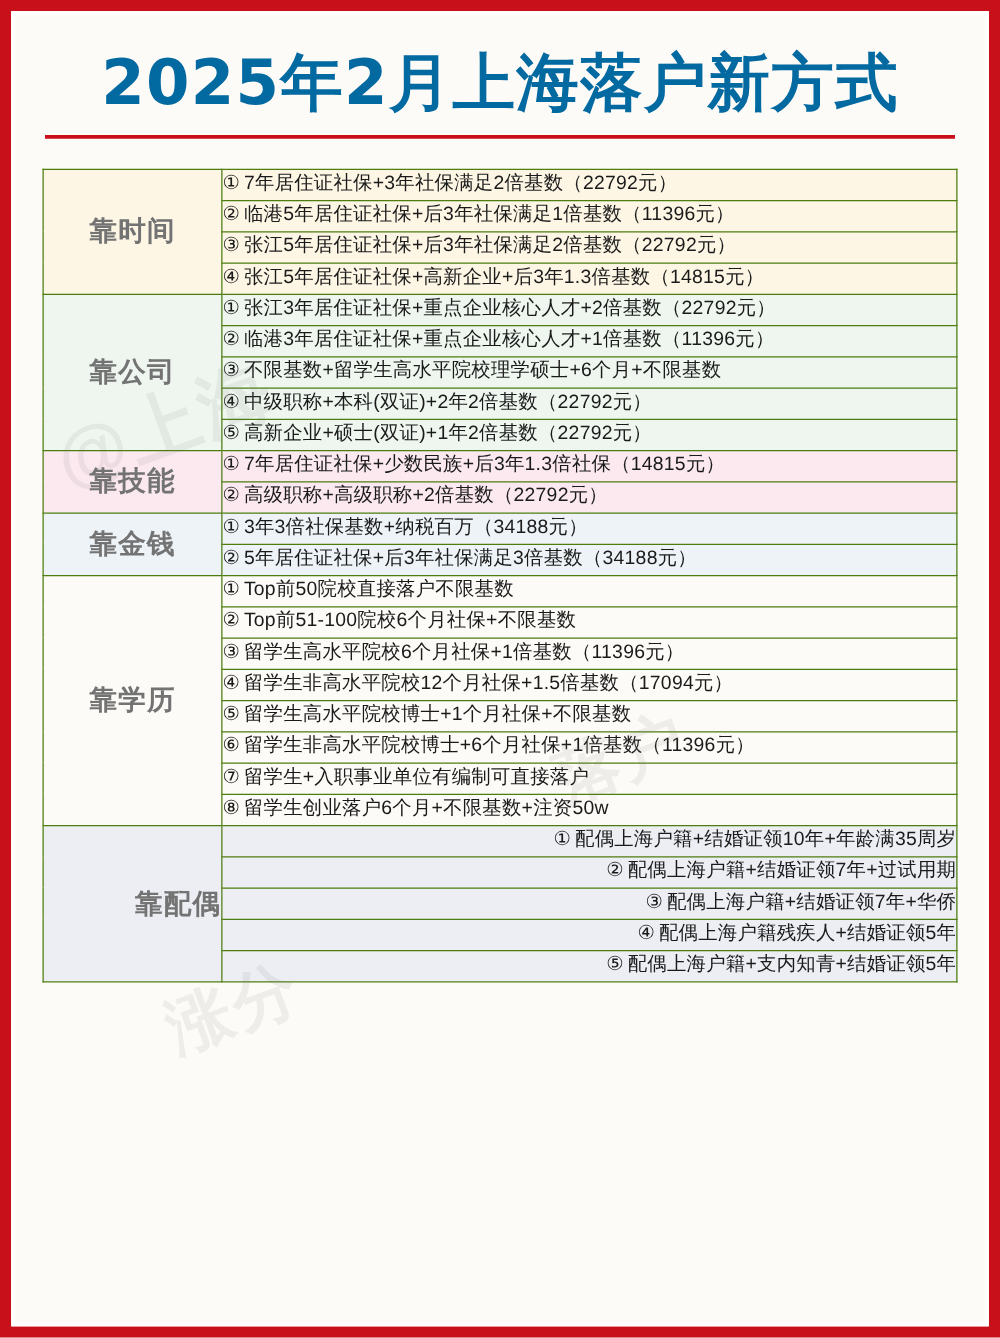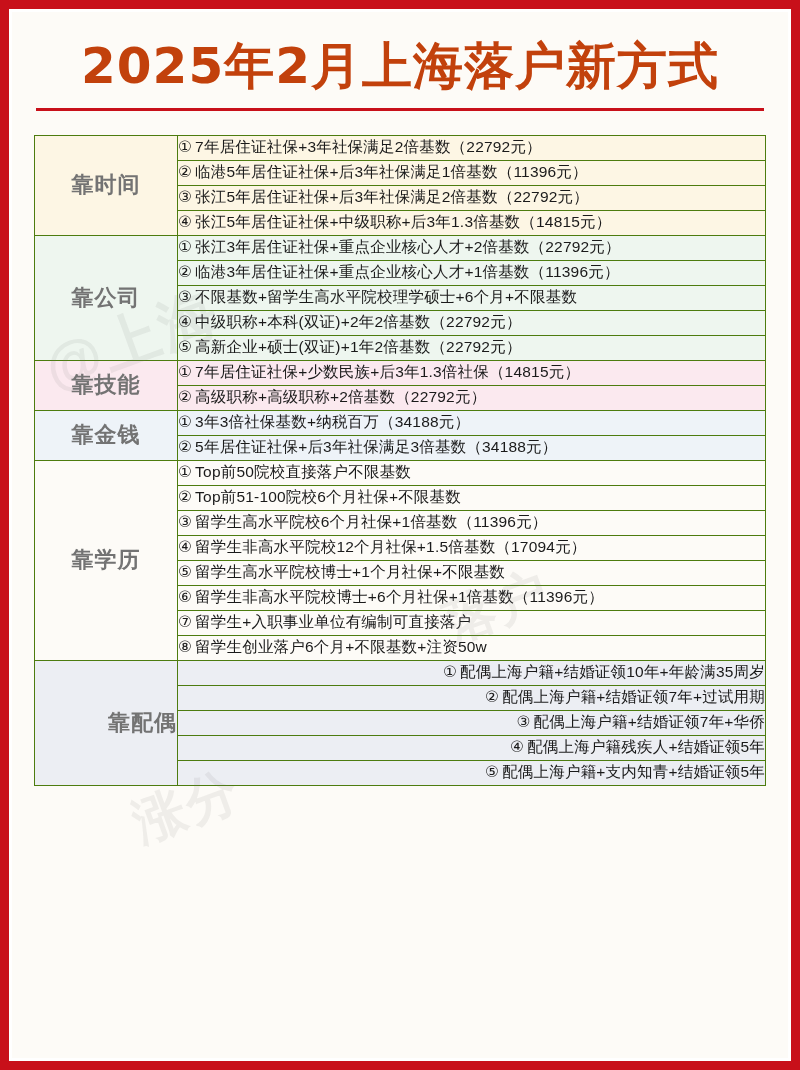--- a/index.html
+++ b/index.html
@@ -56,21 +56,21 @@
 
   .title-wrap {
     padding-top: 26px;
     padding-bottom: 10px;
     text-align: center;
   }
   .title {
     font-family: "DejaVu Sans", "Liberation Sans", sans-serif;
     font-size: 50px;
     font-weight: bold;
-    color: #c2410c;
+    color: #0369a1;
     letter-spacing: 1px;
     line-height: 1.15;
     white-space: nowrap;
   }
   .title-rule {
     margin: 12px 2px 0 2px;
     height: 3px;
     background: #c8101a;
   }
 
@@ -142,21 +142,21 @@
             <td class="cat" rowspan="4">靠时间</td>
             <td class="item"><span class="num">①</span><span>7年居住证社保+3年社保满足2倍基数（22792元）</span></td>
           </tr>
           <tr class="g-time">
             <td class="item"><span class="num">②</span><span>临港5年居住证社保+后3年社保满足1倍基数（11396元）</span></td>
           </tr>
           <tr class="g-time">
             <td class="item"><span class="num">③</span><span>张江5年居住证社保+后3年社保满足2倍基数（22792元）</span></td>
           </tr>
           <tr class="g-time">
-            <td class="item"><span class="num">④</span><span>张江5年居住证社保+中级职称+后3年1.3倍基数（14815元）</span></td>
+            <td class="item"><span class="num">④</span><span>张江5年居住证社保+高新企业+后3年1.3倍基数（14815元）</span></td>
           </tr>
           <tr class="g-comp">
             <td class="cat" rowspan="5">靠公司</td>
             <td class="item"><span class="num">①</span><span>张江3年居住证社保+重点企业核心人才+2倍基数（22792元）</span></td>
           </tr>
           <tr class="g-comp">
             <td class="item"><span class="num">②</span><span>临港3年居住证社保+重点企业核心人才+1倍基数（11396元）</span></td>
           </tr>
           <tr class="g-comp">
             <td class="item"><span class="num">③</span><span>不限基数+留学生高水平院校理学硕士+6个月+不限基数</span></td>

